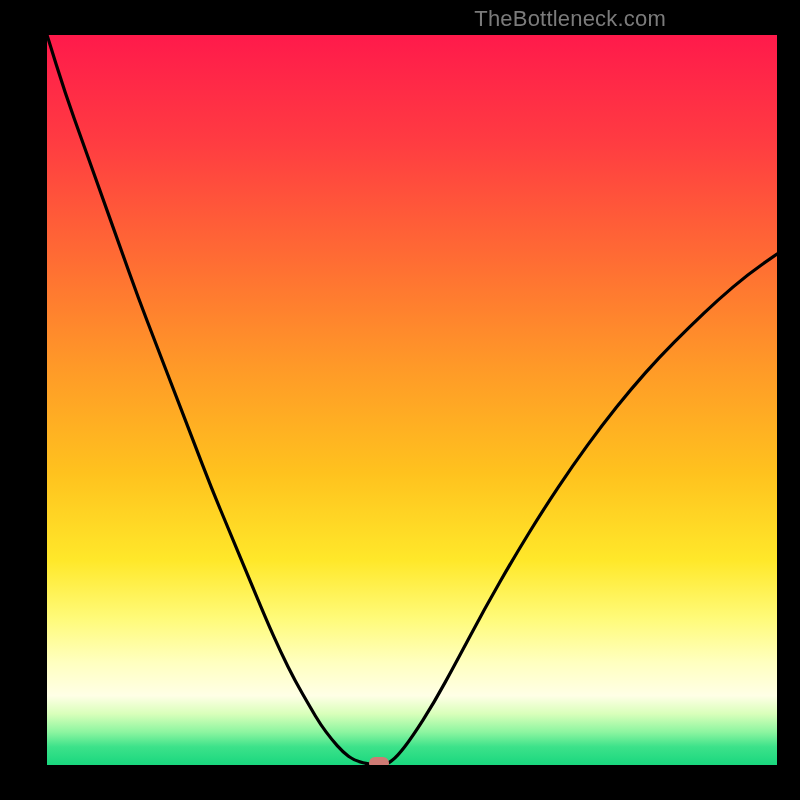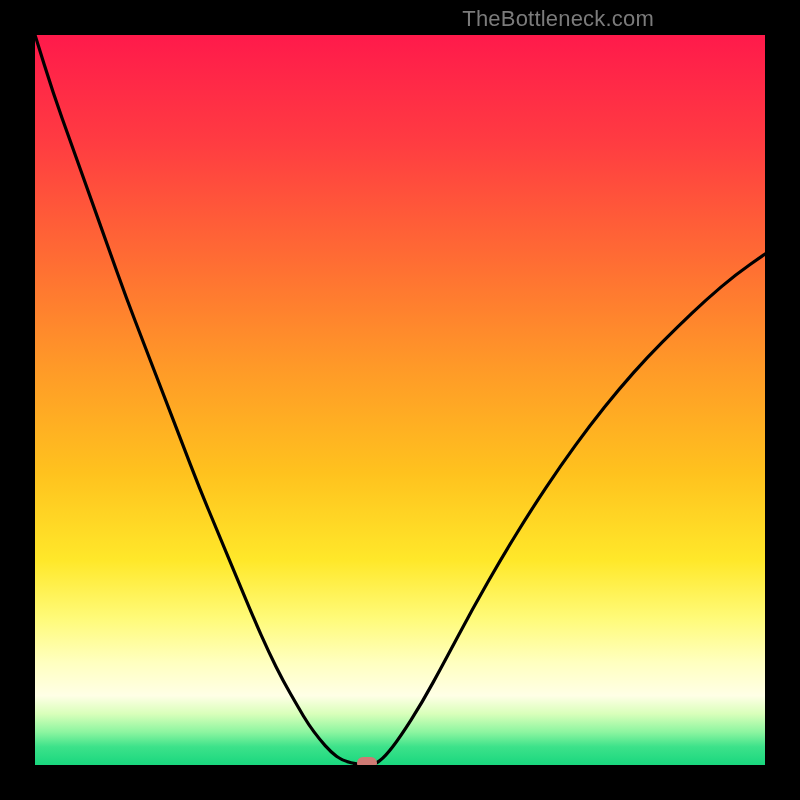--- a/index.html
+++ b/index.html
@@ -6,21 +6,21 @@
     margin: 0;
     padding: 0;
     width: 800px;
     height: 800px;
     background: #000000;
     overflow: hidden;
     font-family: Arial, Helvetica, sans-serif;
   }
   .frame {
     position: absolute;
-    left: 0;
+    left: 12px;
     top: 0;
     width: 668px;
     height: 800px;
     background: #000000;
   }
   .plot-area {
     position: absolute;
     left: 35px;
     top: 35px;
     width: 730px;

